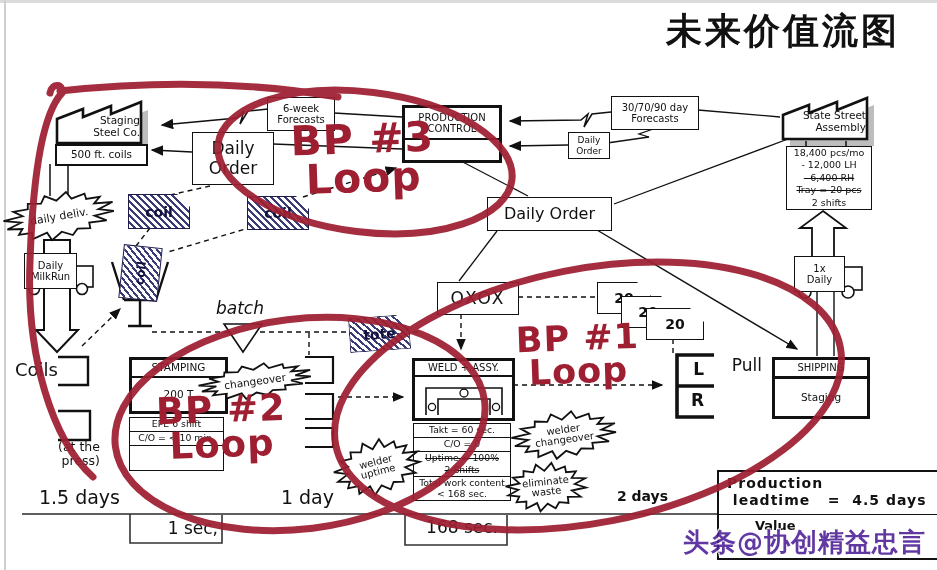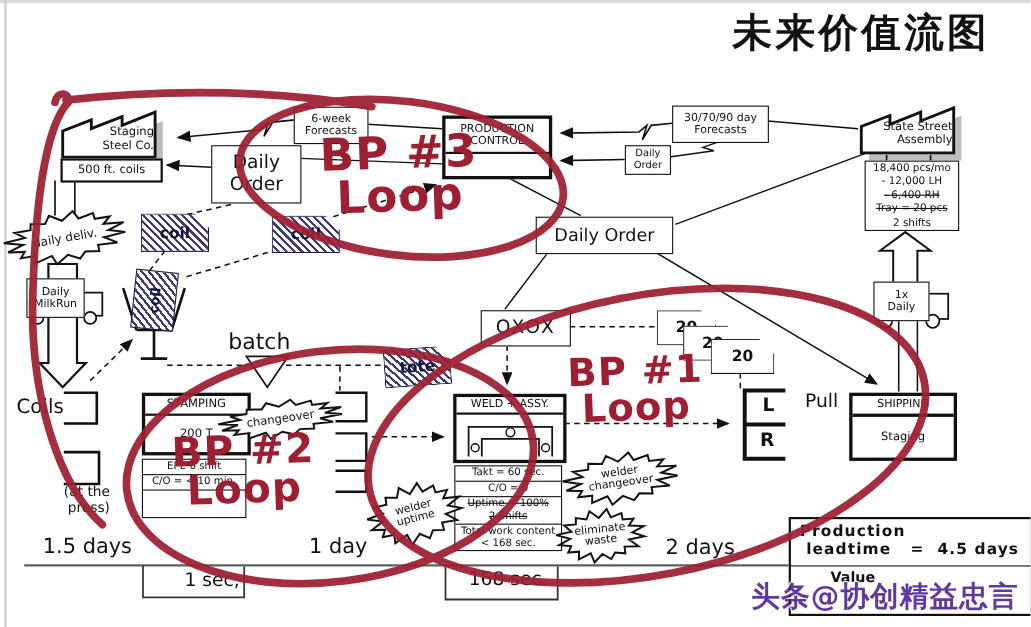--- a/index.html
+++ b/index.html
@@ -185,21 +185,21 @@
     <span>tote</span>
     </div>
 
   <div class="box pre" style="left:24px;top:253px;width:51px;height:34px;font-size:10px;">Daily
 MilkRun</div>
 
   <div class="lbl" style="left:8px;top:360px;width:50px;font-size:18px;">Coils</div>
   <div class="lbl pre" style="left:14px;top:440px;width:86px;font-size:12.5px;">(at the
 press)</div>
 
-  <div class="lbl" style="left:206px;top:299px;width:58px;font-size:20px;">batch</div>
+  <div class="lbl" style="left:206px;top:299px;width:58px;font-size:17px;font-style:italic;">batch</div>
 
   <div class="box b3 rows" style="left:129px;top:357px;width:93px;height:51px;">
     <div style="height:16px;border-bottom:2px solid #111;font-size:10.5px;">STAMPING</div>
     <div style="flex:1;font-size:10.5px;">200 T</div>
   </div>
   <div class="box rows" style="left:129px;top:417px;width:93px;height:52px;font-size:9.3px;">
     <div style="height:13px;border-bottom:1px solid #111;">EPE 6 shift</div>
     <div style="height:13px;border-bottom:1px solid #111;">C/O = &lt; 10 min.</div>
     <div style="flex:1;"></div>
   </div>
@@ -245,21 +245,21 @@
     <div style="flex:1;font-size:10.5px;">Staging</div>
   </div>
 
   <div class="box pre" style="left:794px;top:256px;width:49px;height:34px;font-size:10px;">1x
 Daily</div>
 
   <div class="lbl" style="left:14px;top:487px;width:106px;font-size:19px;">1.5 days</div>
   <div class="lbl" style="left:134px;top:519px;width:84px;font-size:17px;">1 sec,</div>
   <div class="lbl" style="left:270px;top:487px;width:64px;font-size:19px;">1 day</div>
   <div class="lbl" style="left:410px;top:518px;width:88px;font-size:17px;">168 sec.</div>
-  <div class="lbl" style="left:596px;top:488px;width:72px;font-size:19px;">2 days</div>
+  <div class="lbl" style="left:596px;top:488px;width:72px;font-size:14px;font-weight:bold;">2 days</div>
 
   <div class="abs" style="left:717px;top:470px;width:218px;height:86px;border:2px solid #111;background:#fff;">
     <div class="prek" style="position:absolute;left:8px;top:3px;font-size:14px;font-weight:bold;letter-spacing:1px;">Production</div>
     <div class="prek" style="position:absolute;left:8px;top:20px;font-size:14px;font-weight:bold;letter-spacing:1px;"> leadtime   =  4.5 days</div>
     <div class="abs" style="left:0;top:42px;width:100%;height:0;border-top:1.5px solid #111;"></div>
     <div class="prek" style="position:absolute;left:36px;top:46px;font-size:13px;font-weight:bold;">Value</div>
   </div>
 
   <div class="burstwrap" style="left:0;top:188px;width:118px;height:56px;">
     <svg width="118" height="56">

